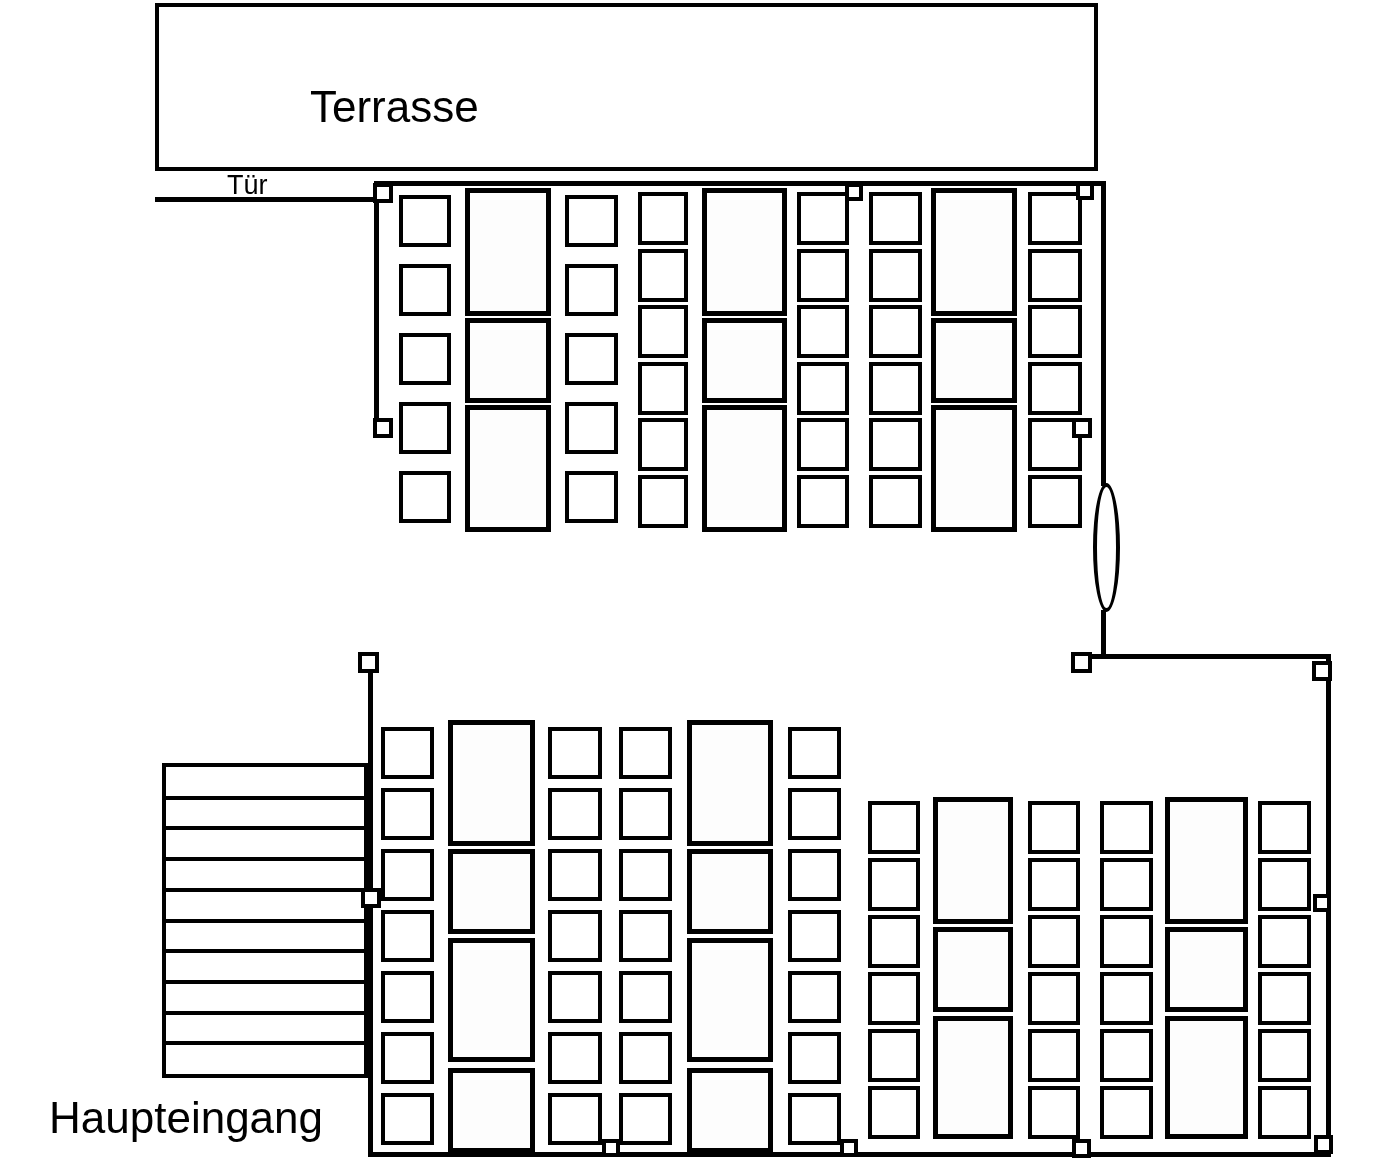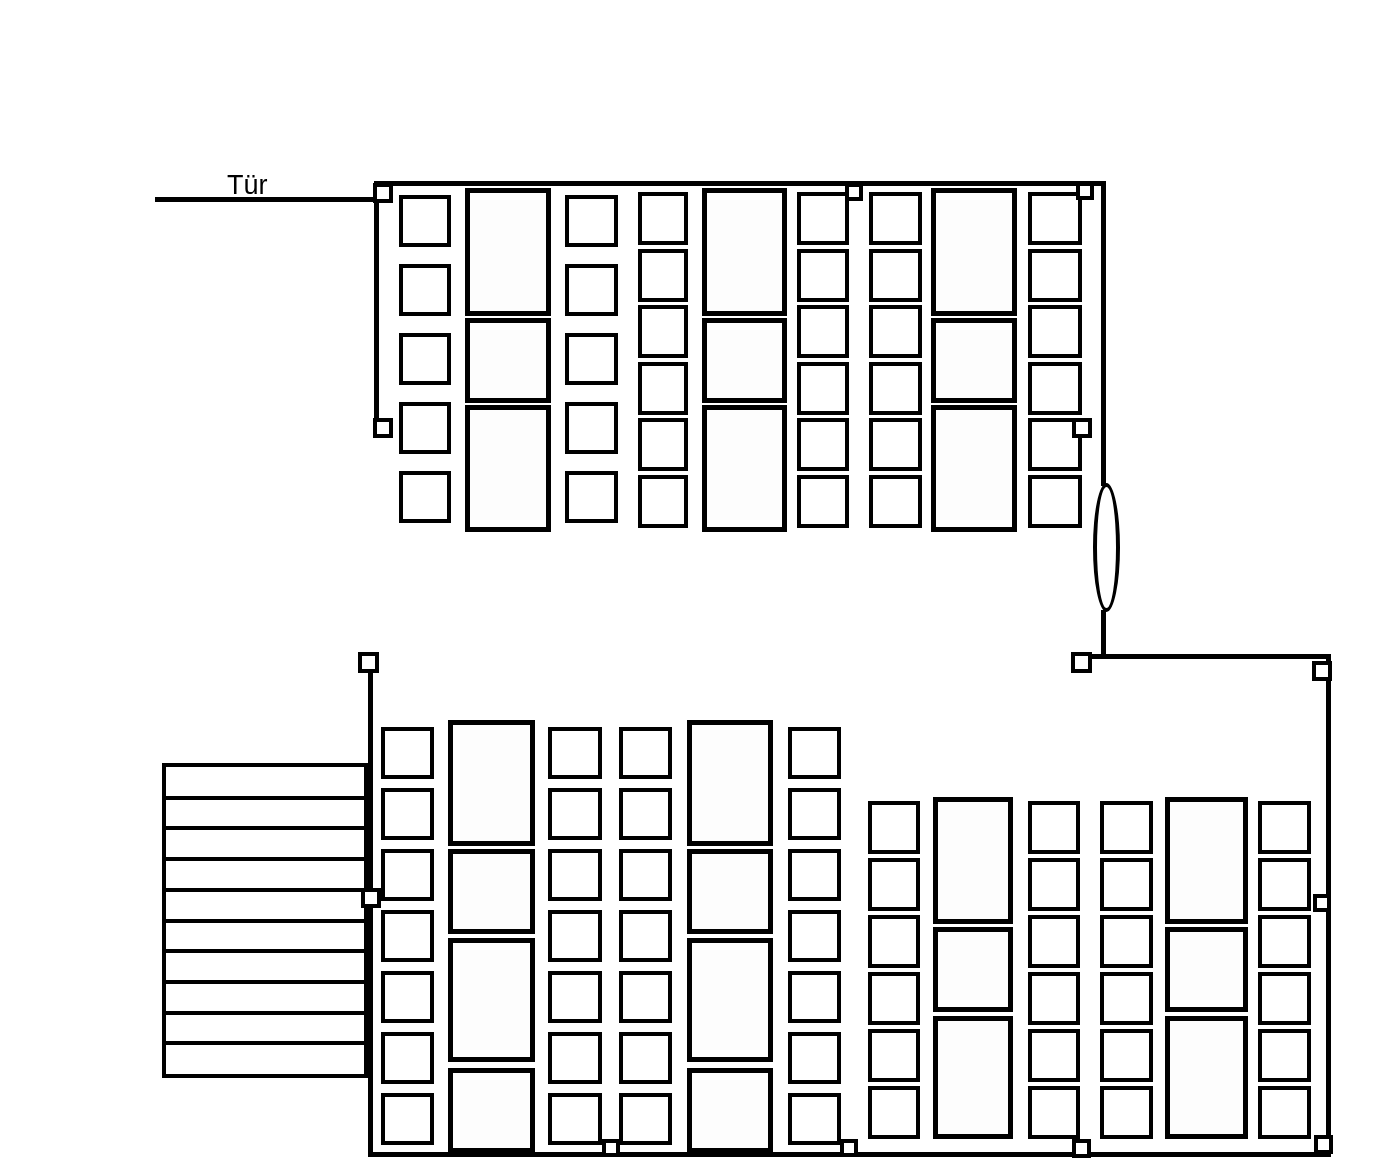--- a/index.html
+++ b/index.html
@@ -48,20 +48,23 @@
     background: #fff;
     border: 4px solid #000;
     border-radius: 50% / 50%;
   }
 </style>
 </head>
 <body>
 
 <div class="plan" style="width: 1399px; height: 1161px;">
 
+  <div class="terrace" style="left: 155px; top: 3px; width: 943px; height: 168px;">
+    <span class="label lbl-terrasse" style="position:absolute; left:151px; top:78px;">Terrasse</span>
+  </div>
 
   <span class="label lbl-tuer">Tür</span>
 
   <div id="walls-layer">
       <div class="wall" style="left: 155px; top: 197px; width: 219px; height: 5px;"></div>
       <div class="wall" style="left: 374px; top: 181px; width: 731px; height: 5px;"></div>
       <div class="wall" style="left: 374px; top: 181px; width: 5px; height: 247px;"></div>
       <div class="wall" style="left: 1101px; top: 181px; width: 5px; height: 305px;"></div>
       <div class="wall" style="left: 1101px; top: 610px; width: 5px; height: 48px;"></div>
       <div class="wall" style="left: 1090px; top: 654px; width: 241px; height: 5px;"></div>
@@ -205,14 +208,15 @@
       <div class="handle" style="left: 1313px; top: 894px; width: 18px; height: 18px;"></div>
       <div class="handle" style="left: 602px; top: 1139px; width: 18px; height: 18px;"></div>
       <div class="handle" style="left: 840px; top: 1139px; width: 18px; height: 18px;"></div>
       <div class="handle" style="left: 1072px; top: 1139px; width: 19px; height: 19px;"></div>
       <div class="handle" style="left: 1314px; top: 1135px; width: 19px; height: 19px;"></div>
     </div>
 
   <div class="door-arc" style="left: 1093px; top: 483px; width: 27px; height: 129px;"></div>
 
 
+  <span class="label lbl-haupteingang">Haupteingang</span>
 
 </div>
 
 </body></html>

